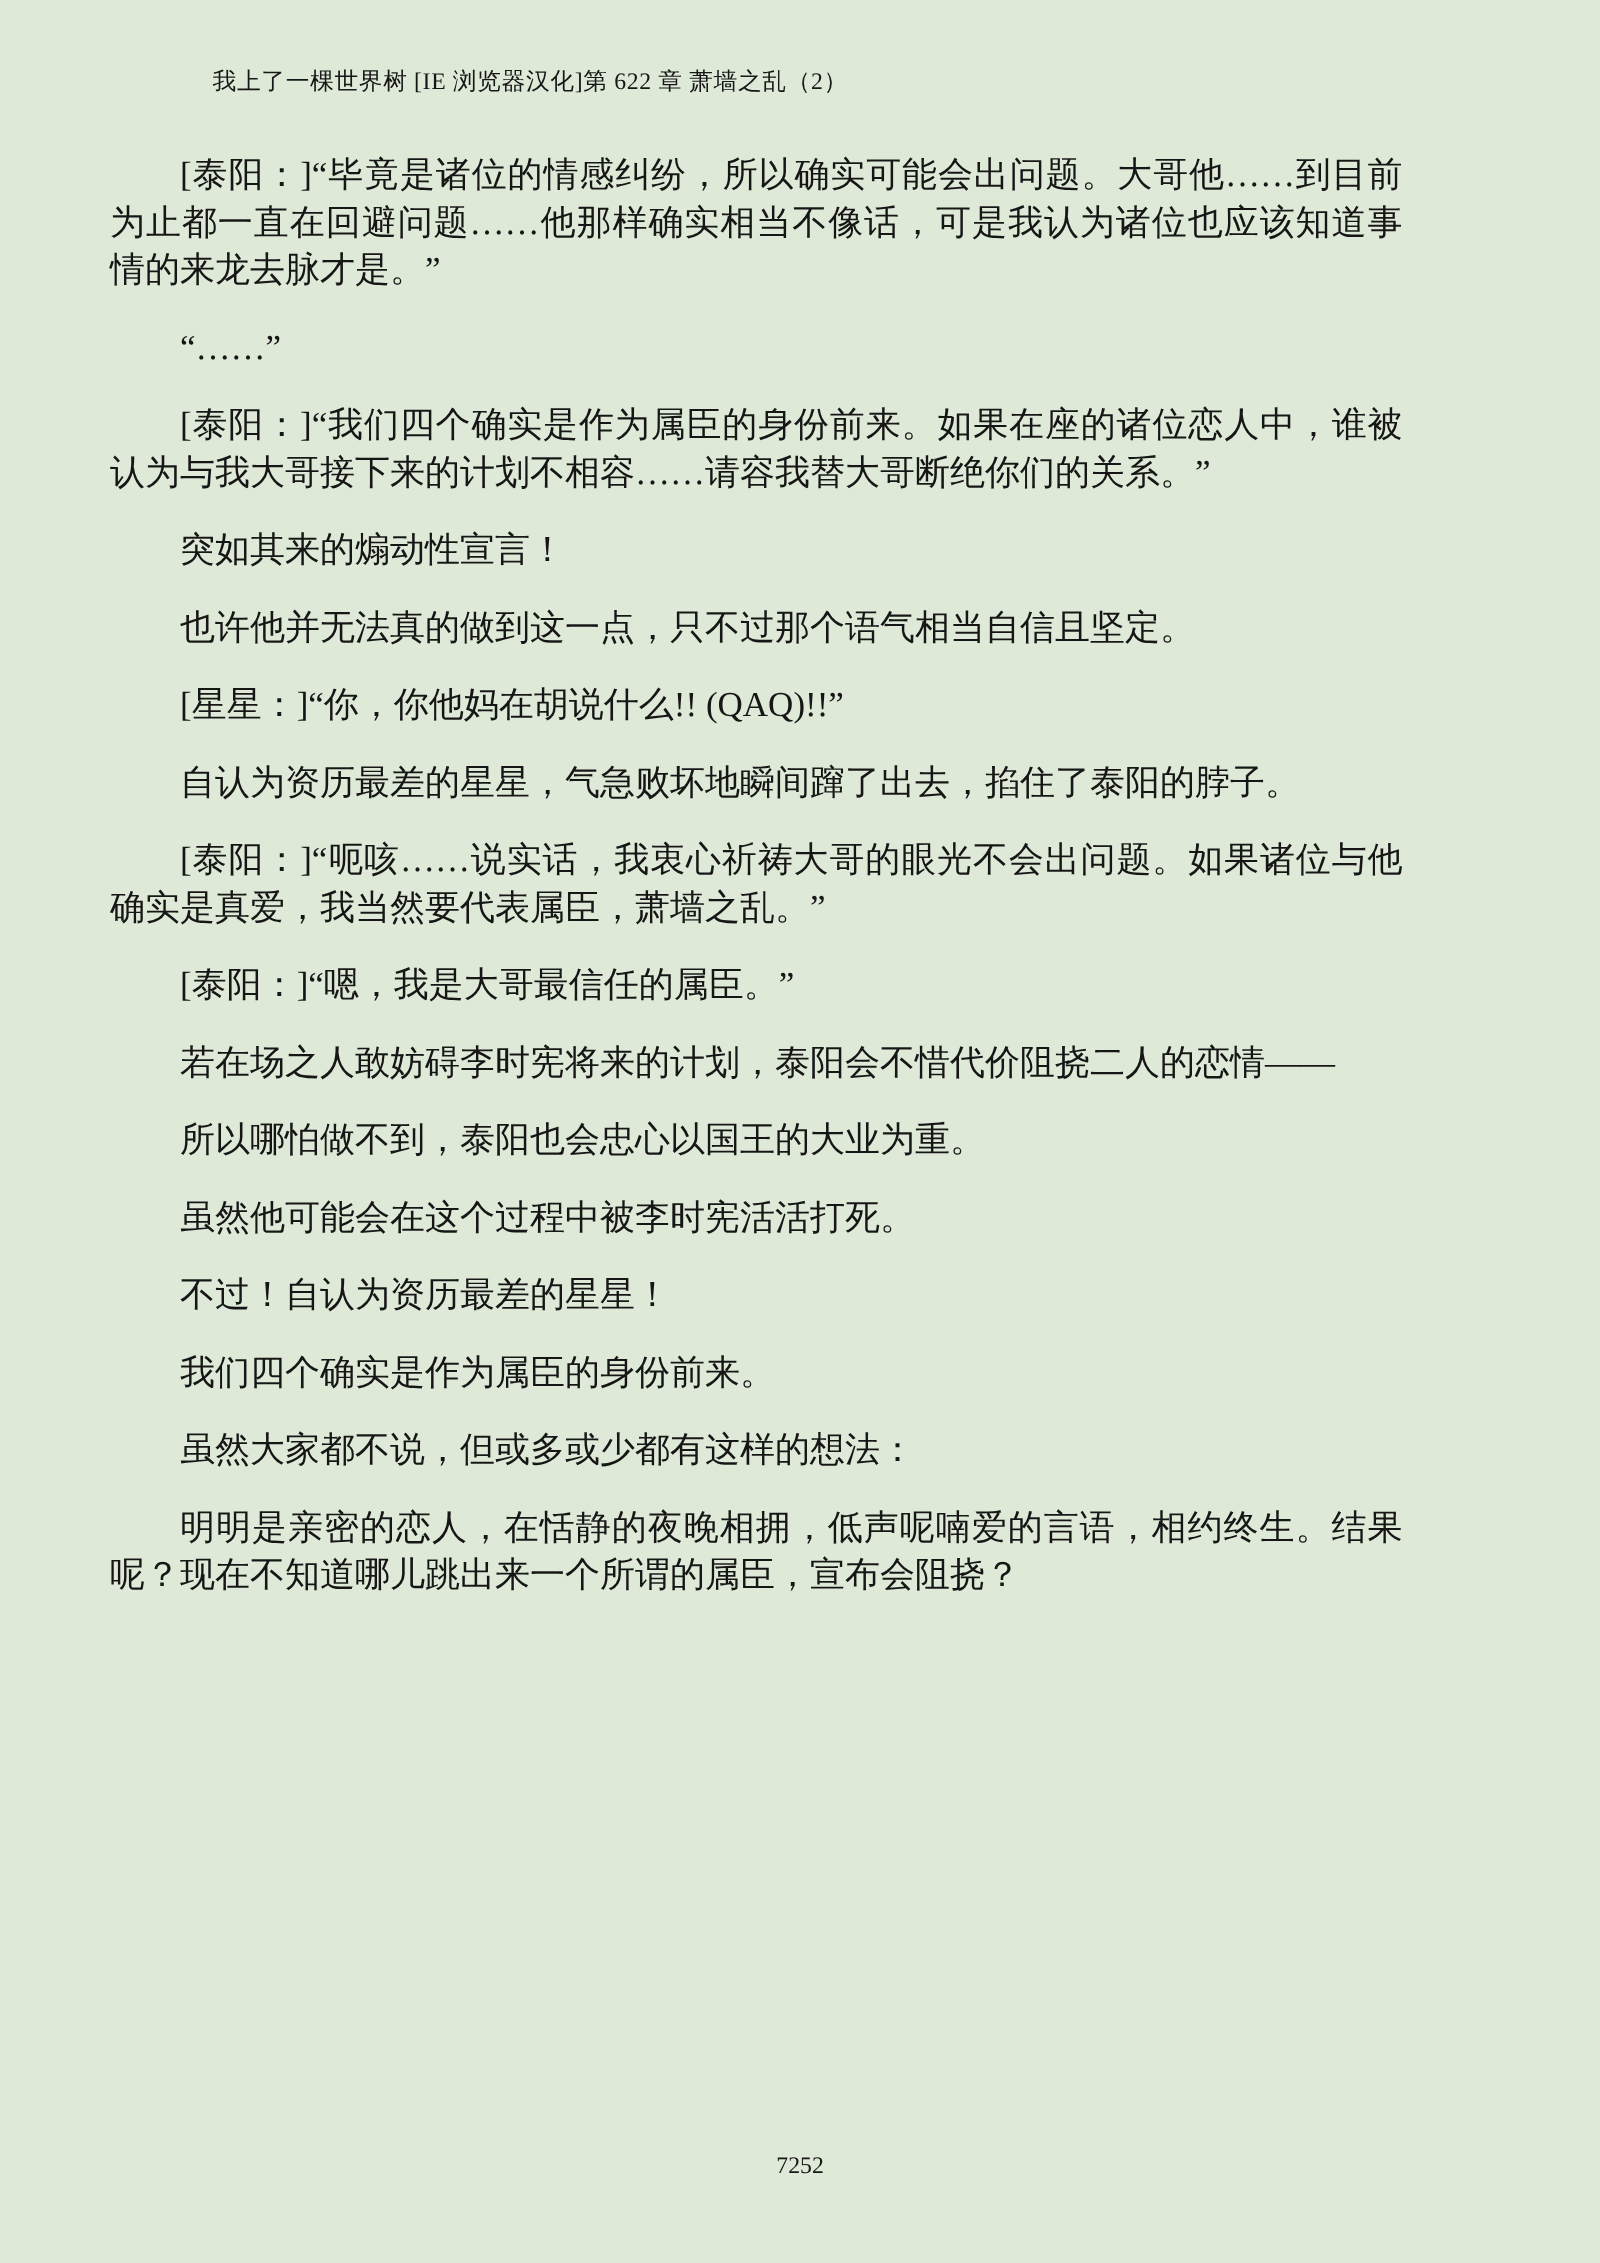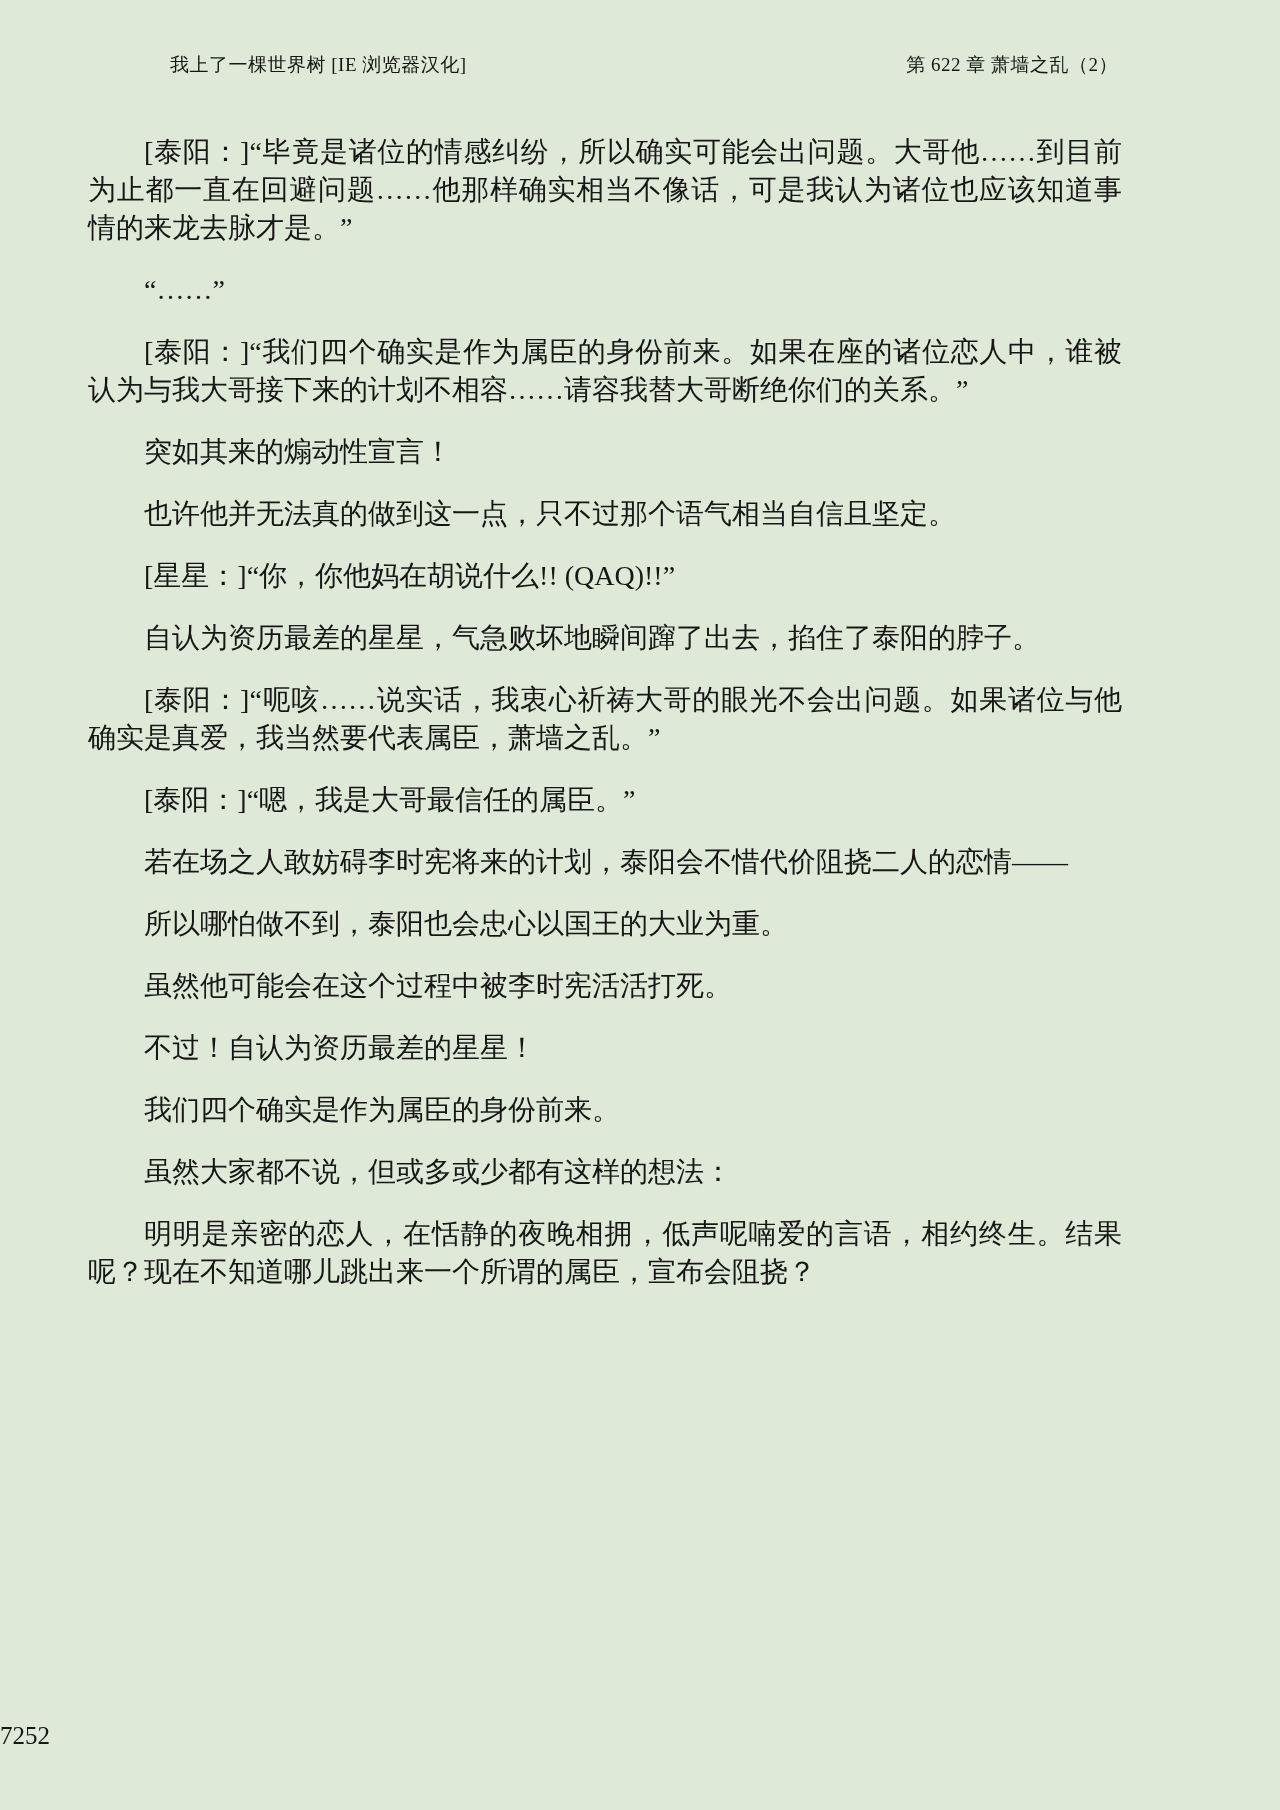--- a/index.html
+++ b/index.html
@@ -16,49 +16,48 @@
     overflow: hidden;
   }
   .page {
     position: absolute;
     inset: 0;
   }
   .page-header {
     position: absolute;
     top: 52px;
     left: 170px;
-    right: 162px;
+    right: 190px;
     display: flex;
-    justify-content: space-between;
     align-items: baseline;
     font-size: 19px;
     letter-spacing: 0.5px;
     white-space: nowrap;
   }
   .page-content {
     position: absolute;
     top: 122px;
     left: 88px;
     right: 158px;
   }
   .page-content p {
-    margin: 11px 0 24px 0;
+    margin: 0 0 24px 0;
     font-size: 28px;
     line-height: 38px;
     text-indent: 2em;
     text-align: justify;
     word-break: break-all;
   }
   .page-footer {
     position: absolute;
     top: 1722px;
     left: 0;
     right: 0;
-    text-align: left;
-    font-size: 25px;
+    text-align: center;
+    font-size: 19px;
   }
 </style>
 </head>
 <body style="background: rgb(223, 233, 215); color: rgb(22, 22, 22);">
 
 <div class="page">
 
   <header class="page-header">
     <span>我上了一棵世界树 [IE 浏览器汉化]</span>
     <span>第 622 章 萧墙之乱（2）</span>

